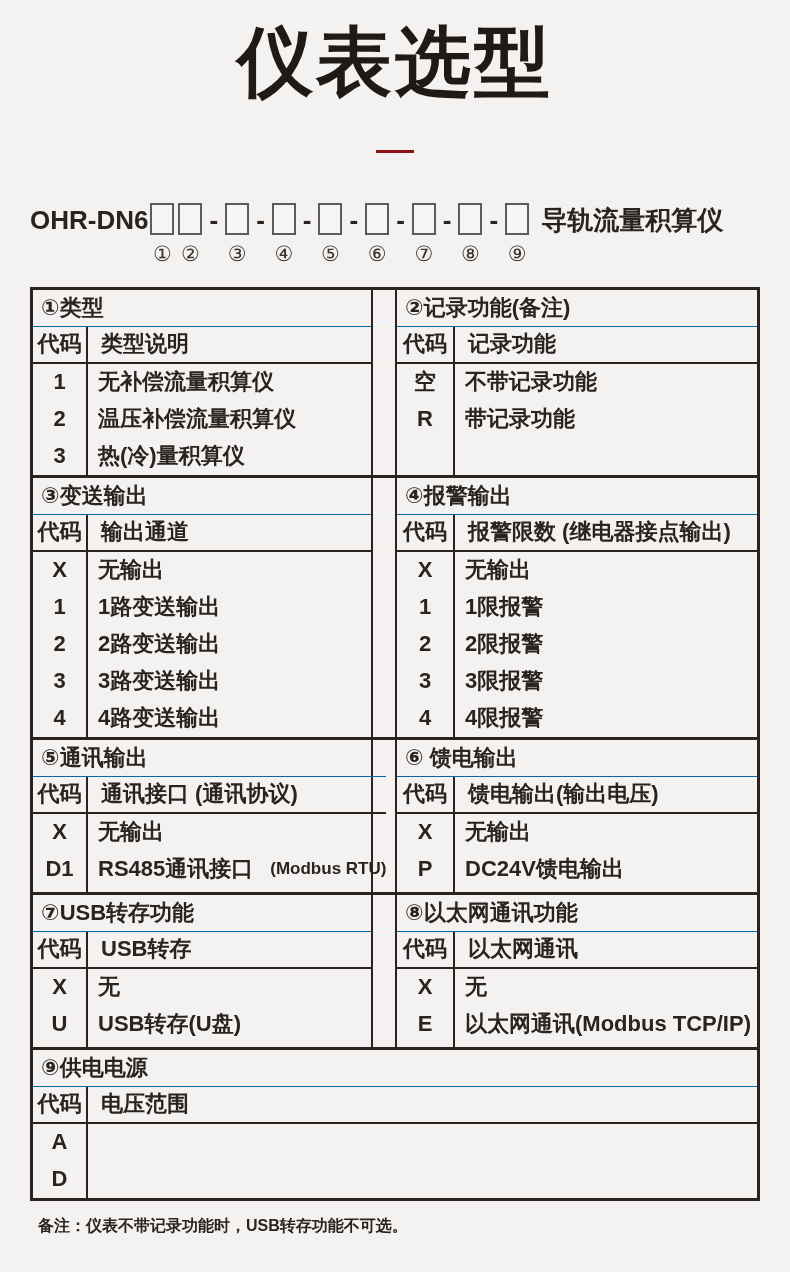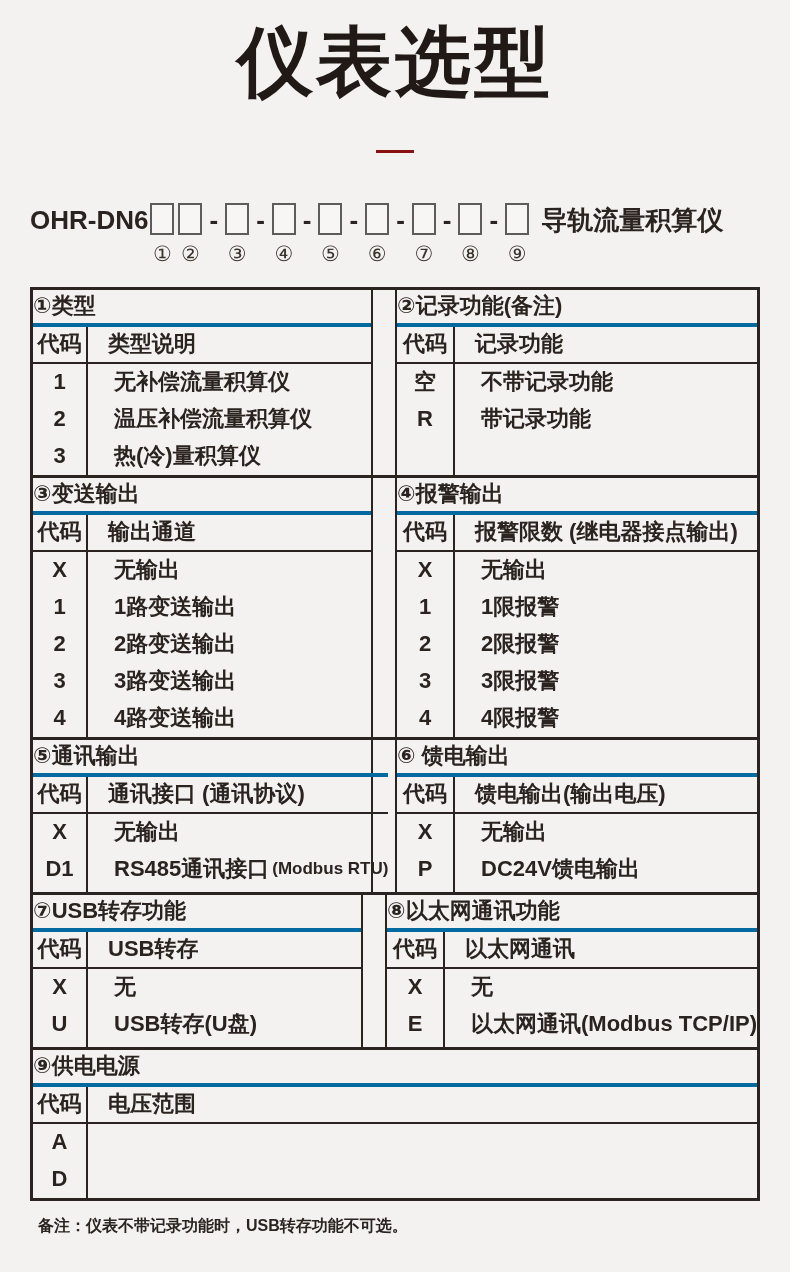--- a/index.html
+++ b/index.html
@@ -48,32 +48,32 @@
   }
   .band { display:flex; border-bottom:3px solid #2b231f; }
   .band:last-child { border-bottom:none; }
   .half { display:grid; grid-template-rows:37px 37px auto; font-size:22px; font-weight:600; }
   .half.left  { width:340px; border-right:2px solid #2b231f; grid-template-columns:55px 1fr; }
   .band-gap   { width:6px; }
   .half.right { flex:1; border-left:2px solid #2b231f; grid-template-columns:58px 1fr;margin-left:16px; }
   .half.full  { width:100%; grid-template-columns:55px 1fr; }
   .sec-title {
     grid-column:1 / span 2;
-    border-bottom:4px solid #0369a1;
-    display:flex; align-items:center; padding-left:0;
+    border-bottom:1px solid #0369a1;
+    display:flex; align-items:center; padding-left:8px;
     white-space:nowrap;
   }
   .hcode { border-right:2px solid #2b231f; border-bottom:2px solid #2b231f;
            display:flex; align-items:center; justify-content:center; }
   .hdesc { border-bottom:2px solid #2b231f; display:flex; align-items:center;
-           padding-left:20px; white-space:nowrap; }
+           padding-left:13px; white-space:nowrap; }
   .codes { border-right:2px solid #2b231f; }
   .cline { height:37px; display:flex; align-items:center; justify-content:center; }
-  .dline { height:37px; display:flex; align-items:center; padding-left:26px; white-space:nowrap; }
-  .dline .small { font-size:17px; margin-left:3px; }
+  .dline { height:37px; display:flex; align-items:center; padding-left:10px; white-space:nowrap; }
+  .dline .small { font-size:17px; margin-left:17px; }
   .b1 .codes,.b1 .descs { min-height:111px; }
   .b2 .codes,.b2 .descs { min-height:184px; }
   .b3 .codes,.b3 .descs { min-height:78px; }
   .b4 .codes,.b4 .descs { min-height:78px; }
   .b5 .codes,.b5 .descs { min-height:74px; }
   .footnote { margin:15px 0 8px 38px; font-size:16px; font-weight:600; }
 </style>
 </head>
 <body>
 

